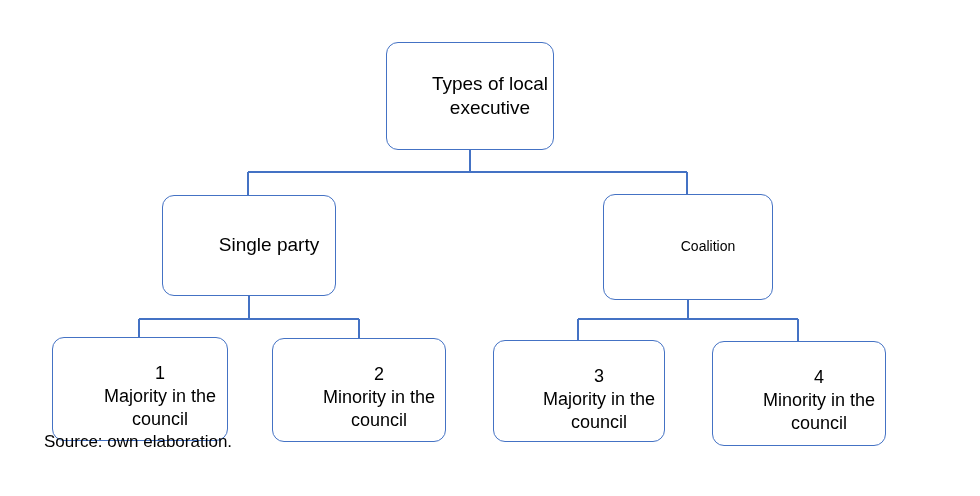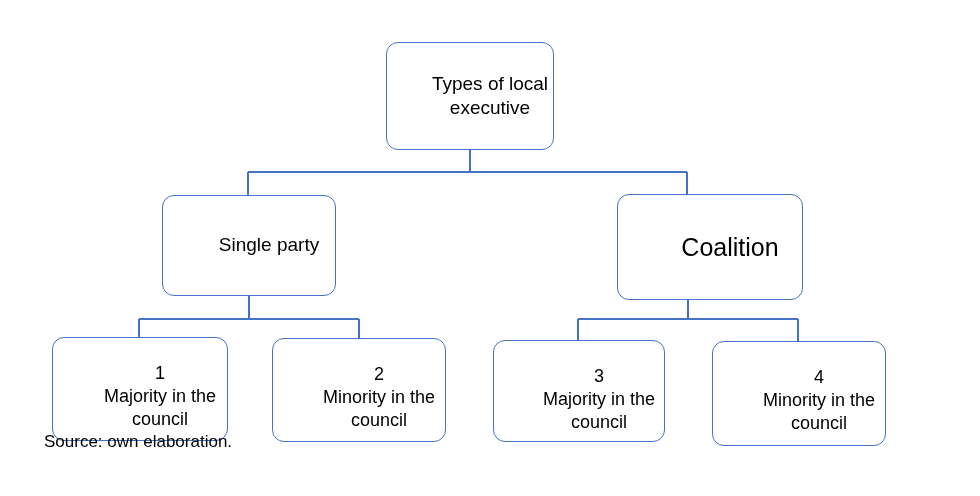--- a/index.html
+++ b/index.html
@@ -58,25 +58,25 @@
   }
   
   .node-single-party {
     left: 162px;
     top: 195px;
     width: 174px;
     height: 101px;
     font-size: 19px;
   }
   .node-coalition {
-    left: 617px;
+    left: 603px;
     top: 194px;
-    width: 186px;
+    width: 170px;
     height: 106px;
-    font-size: 25px;
+    font-size: 14px;
   }
   
   .node-leaf {
     font-size: 18px;
     align-items: flex-start;
     overflow: visible;
   }
   .node-leaf .node-text {
     position: relative;
     top: 24px;

